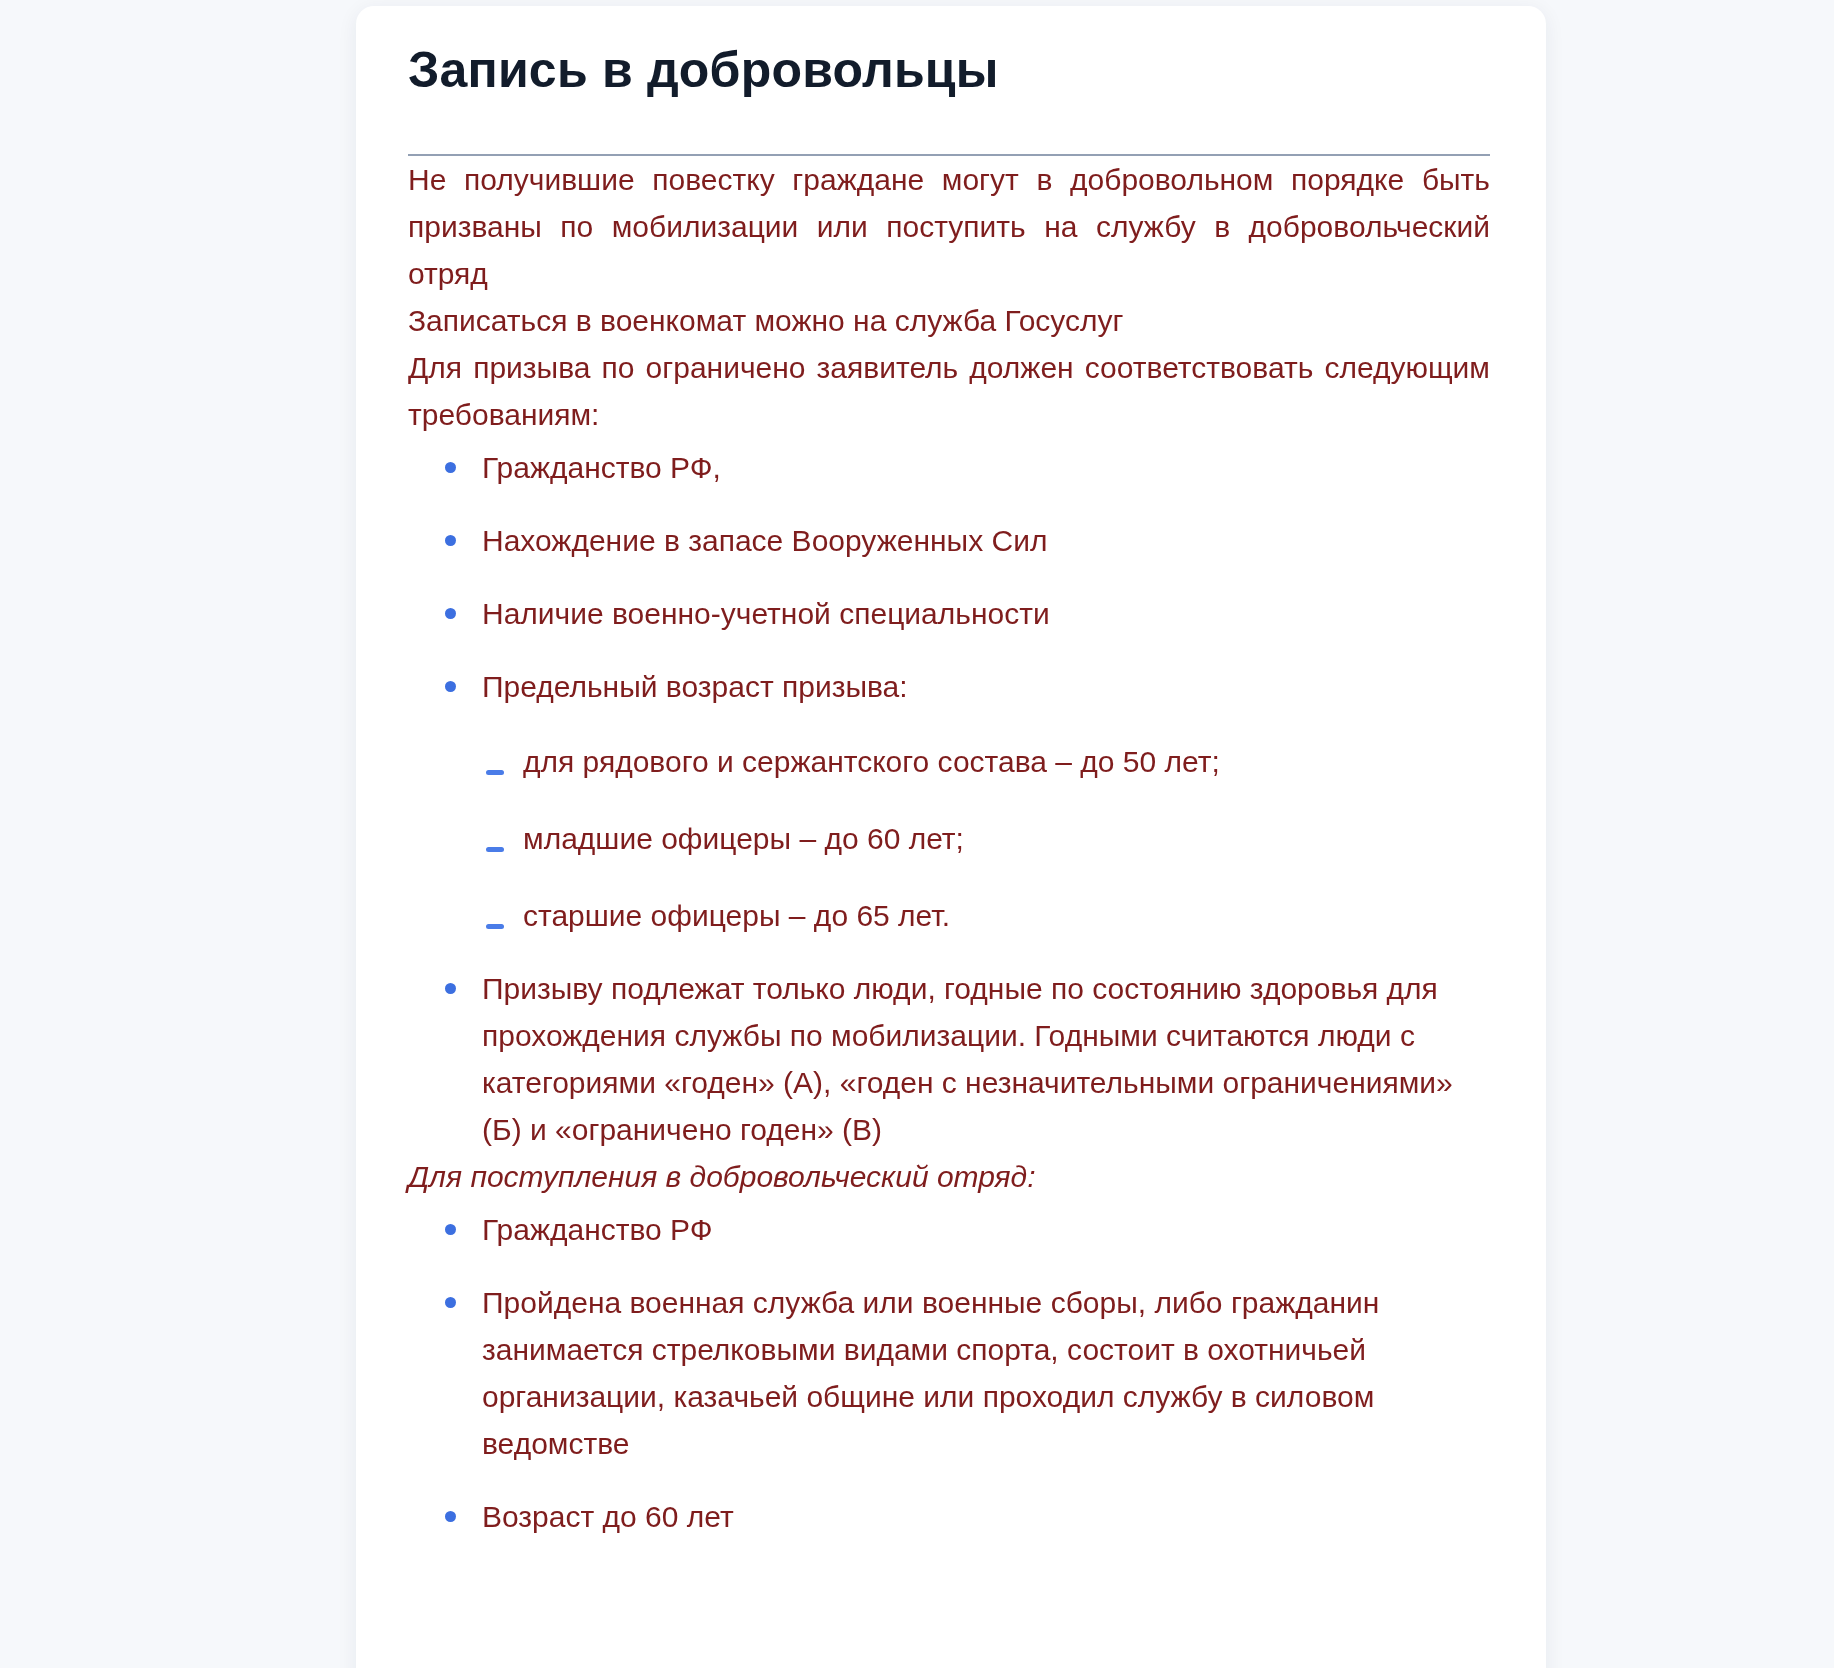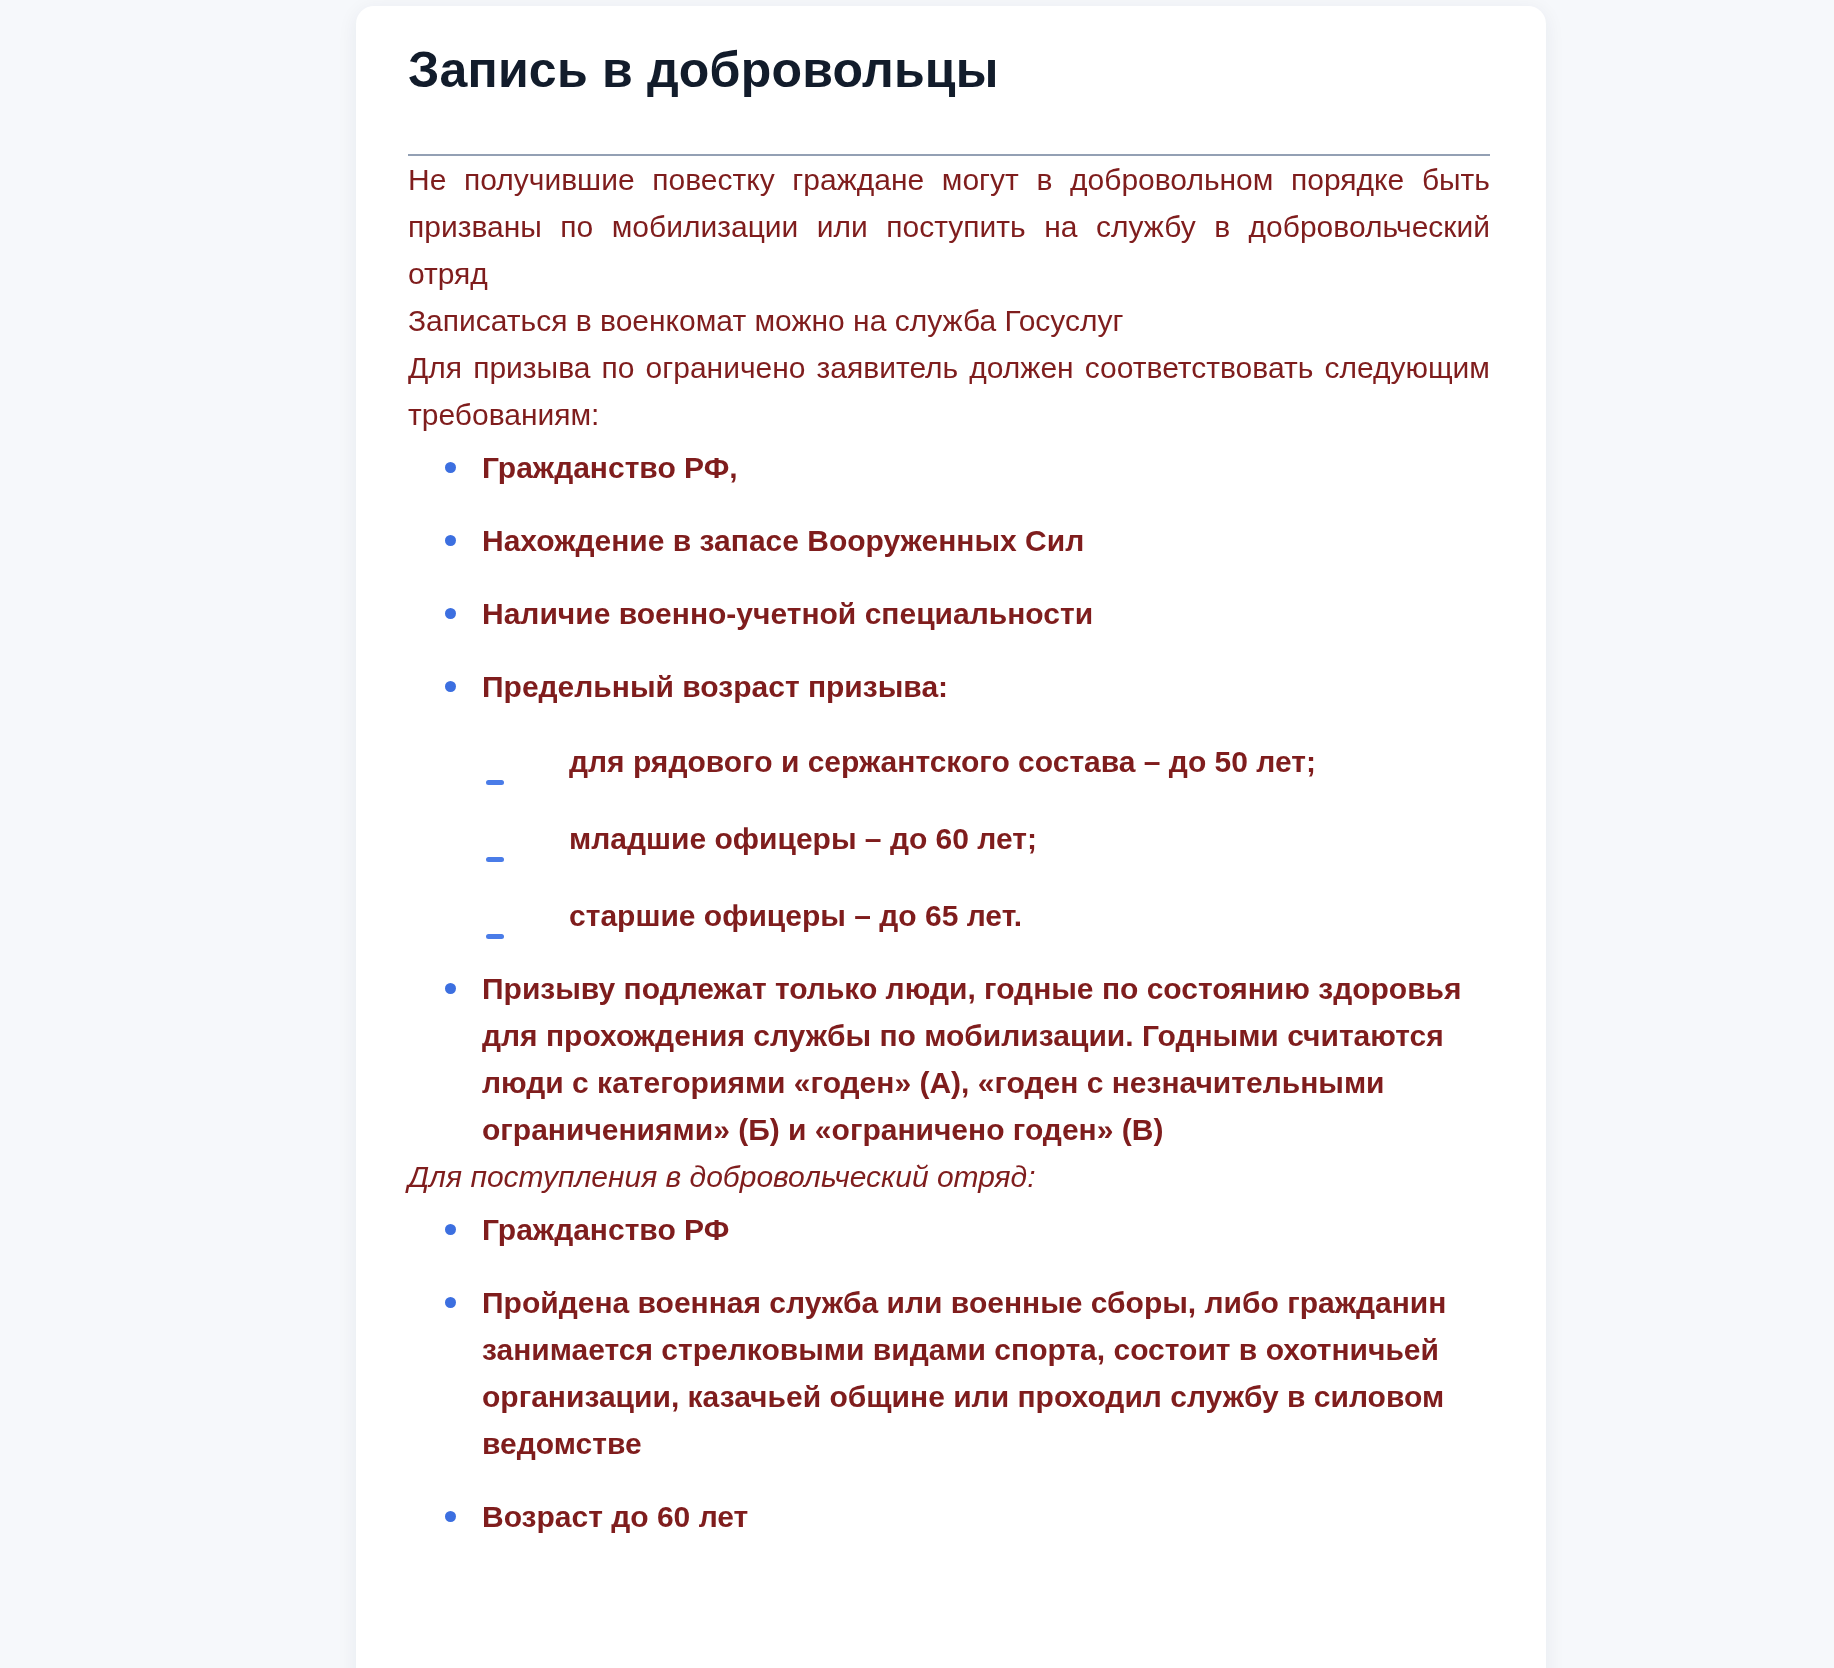--- a/index.html
+++ b/index.html
@@ -52,43 +52,41 @@
   .p-heading-2 { margin-top: 28px; font-style: italic; }
 
   ul.req-list {
     list-style: none;
     margin: 6px 0 0 0;
     padding: 0;
   }
   ul.req-list > li {
     display: flex;
     align-items: flex-start;
-    font-weight: bold;
   }
   ul.req-list > li + li { margin-top: 26px; }
 
   .bullet-dot {
     flex: 0 0 auto;
     width: 11px;
     height: 11px;
     border-radius: 50%;
     background: #3c6fe0;
     margin: 18px 26px 0 37px;
   }
   .li-body { flex: 1 1 auto; min-width: 0; }
 
   ul.sub-list {
     list-style: none;
     margin: 28px 0 0 0;
     padding: 0;
   }
   ul.sub-list > li {
     display: flex;
-    align-items: flex-end;
-    gap: 46px;
+    align-items: center;
   }
   ul.sub-list > li + li { margin-top: 30px; }
 
   .dash-marker {
     flex: 0 0 auto;
     width: 18px;
     height: 5px;
     border-radius: 3px;
     background: #4a7ce8;
     margin: 21px 19px 0 4px;

